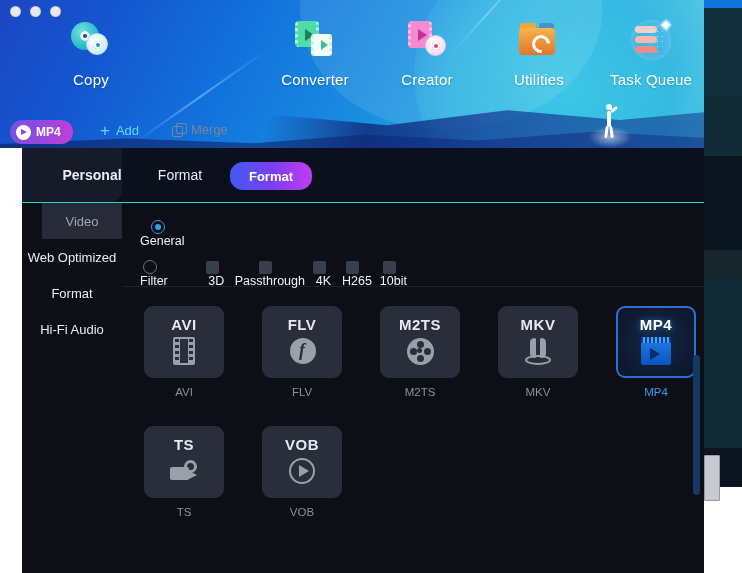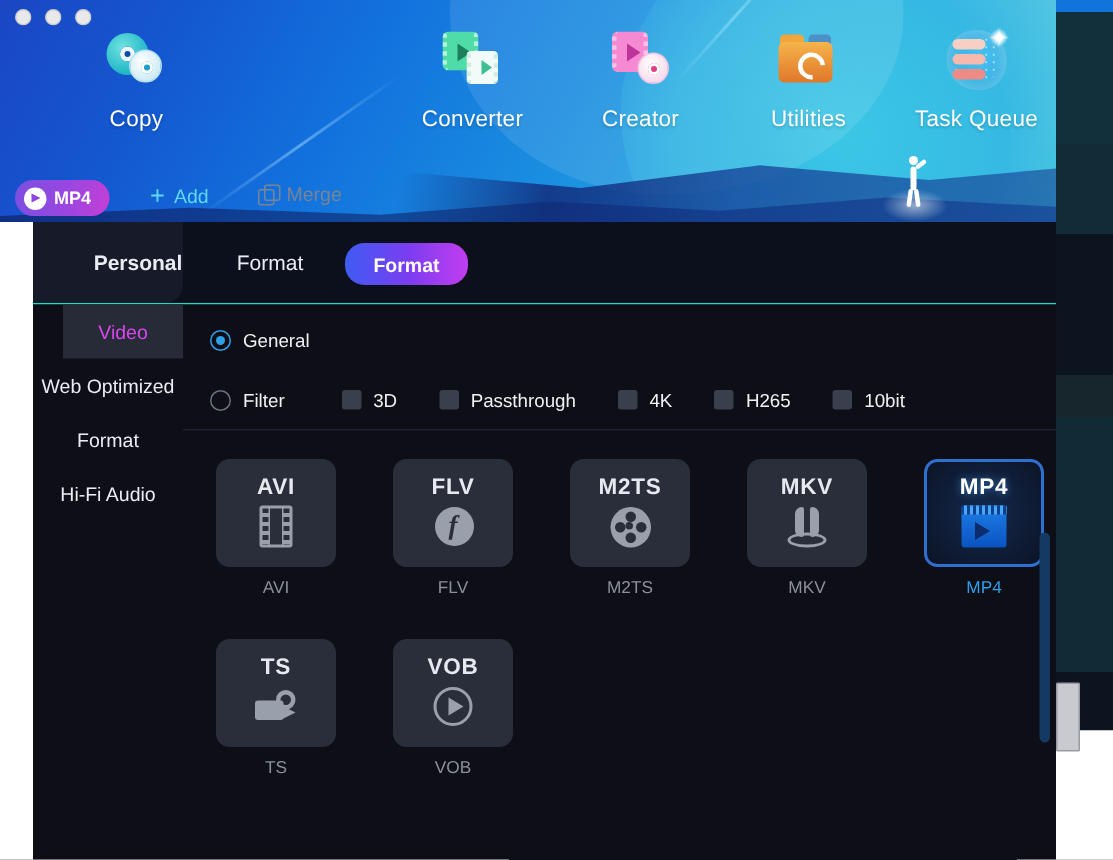--- a/index.html
+++ b/index.html
@@ -229,38 +229,38 @@
     color: #fff; font-weight: bold; font-size: 13px;
   }
 
   .panel-body { position: relative; height: 370px; }
 
   .sidebar { position: absolute; left: 0; top: 0; width: 100px; height: 370px; background: #0d0e16; }
   .side-item {
     height: 36px; display: flex; align-items: center; justify-content: center;
     color: #e9ecf2; font-size: 13px; cursor: pointer;
   }
-  .side-item.active { background: #272b38; color: #d946ef; margin-left: 20px; }
+  .side-item.active { background: #272b38; color: #a3a3a3; margin-left: 20px; }
 
   .content { position: absolute; left: 100px; top: 0; right: 0; height: 370px; background: #0d0e16; }
 
   .filters { position: relative; height: 84px; border-bottom: 1px solid #1c2030; }
   .f-row { position: absolute; display: flex; align-items: center; }
   .f-general { left: 18px; top: 17px; }
   .f-second  { left: 18px; top: 57px; }
   .radio {
     width: 14px; height: 14px; border-radius: 50%; border: 1.5px solid #6b7280;
     margin-right: 8px; position: relative; flex: 0 0 auto;
   }
   .radio.on { border-color: #2f9fe8; }
   .radio.on::after { content:""; position:absolute; left:3px; top:3px; width:6px; height:6px; border-radius:50%; background:#2f9fe8; }
   .cb { width: 13px; height: 13px; border-radius: 2px; background: #3a3f4d; margin-right: 8px; flex: 0 0 auto; }
   .f-lbl { color: #eef1f6; font-size: 12.5px; white-space: nowrap; }
-  .f-item { display:flex; cursor:pointer; }
-  .f-item + .f-item { margin-left: 28px; }
+  .f-item { display:flex; align-items:center; cursor:pointer;flex-direction:column; }
+  .f-item + .f-item { margin-left: 8px; }
 
   .grid-wrap { position: absolute; left: 0; top: 85px; right: 0; bottom: 0; overflow: hidden; }
   .grid { display: flex; flex-wrap: wrap; padding: 18px 0 0 22px; gap: 28px 34px; }
   .tile { width: 84px; cursor: pointer; }
   .tile-box {
     width: 80px; height: 72px; border-radius: 9px; background: #2a2e3a;
     display: flex; flex-direction: column; align-items: center; justify-content: center;
     border: 2px solid transparent;
   }
   .tile.selected .tile-box {

